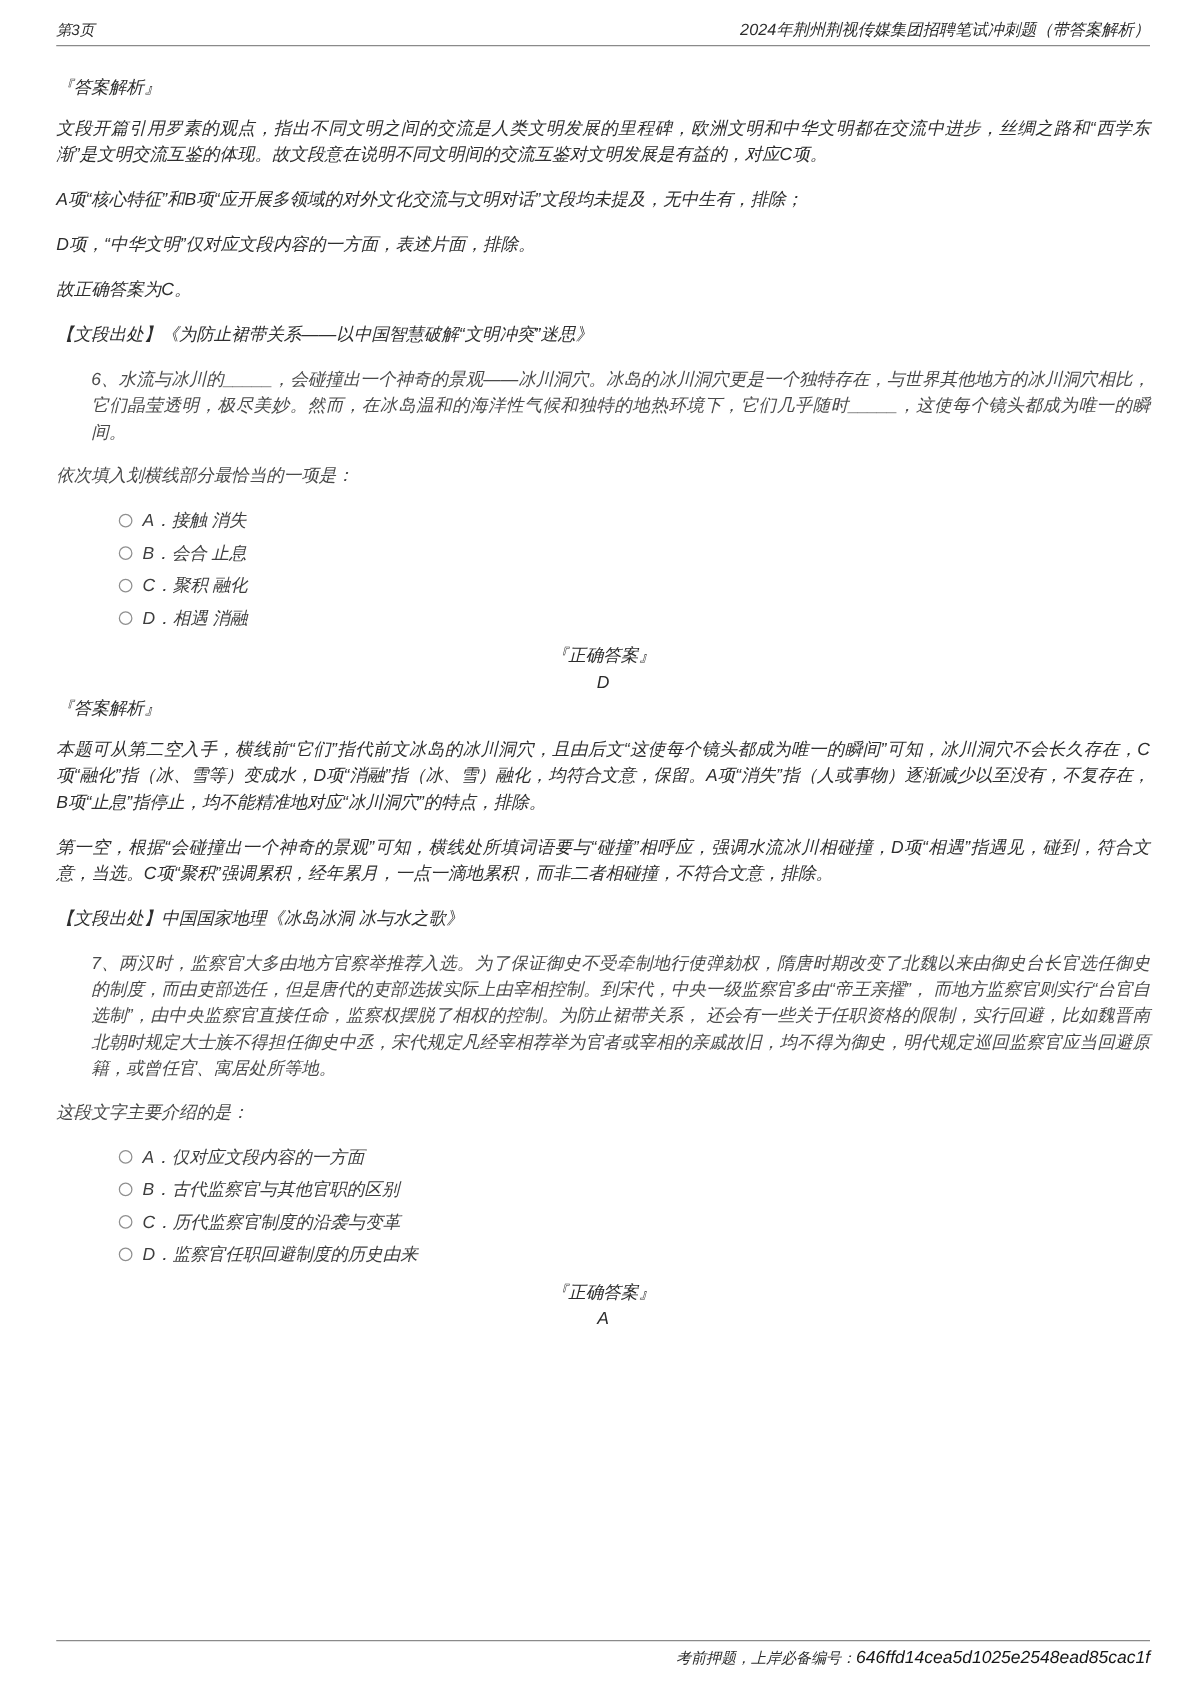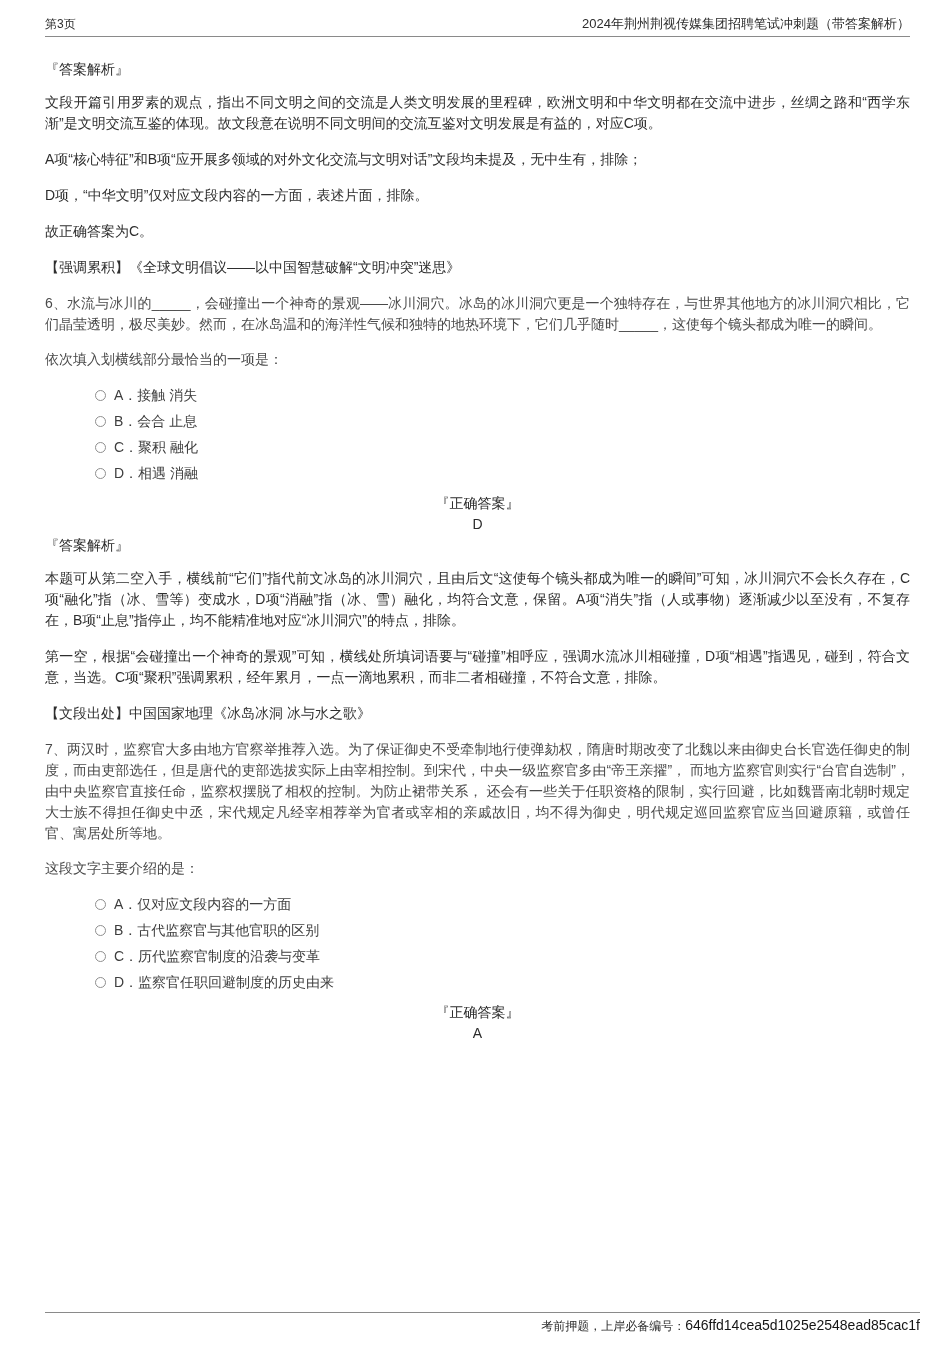--- a/index.html
+++ b/index.html
@@ -2,39 +2,39 @@
 <html><head>
 <meta charset="utf-8">
 <style>
   * { margin:0; padding:0; box-sizing:border-box; }
   html, body { background:#ffffff; }
   body {
     width:950px; height:1345px; position:relative; overflow:hidden;
     font-family:"Liberation Sans","DejaVu Sans",sans-serif;
     color:#2e2e2e;
   }
-  .page { position:absolute; inset:0; padding:15px 40px 0 45px; }
+  .page { position:absolute; inset:0; padding:15px 30px 0 45px;font-style:italic; }
 
   
   .hdr {
     display:flex; justify-content:space-between; align-items:baseline;
     font-size:12px; color:#2c2c2c;
     border-bottom:1px solid #8a8a8a; padding-bottom:3px;
   }
   .hdr .doc-title { font-size:13px; }
 
   
   main { padding-top:22px; }
   .label-line { font-size:14px; line-height:21px; margin-bottom:12px; color:#2b2b2b; }
   .para {
     font-size:14px; line-height:21px; margin-bottom:15px;
     text-align:justify; color:#2e2e2e;
   }
   .q-text { color:#4a4a4a; }
-  .stem { margin-bottom:14px; }
+  .stem { margin-bottom:14px;margin-left:28px; }
   .prompt { margin-bottom:16px; color:#4a4a4a; }
 
   .options { margin:0 0 10px 50px; }
   .option {
     display:flex; align-items:center; margin-bottom:7px;
     font-size:14px; line-height:19px; color:#3d3d3d; cursor:default;
   }
   .radio {
     width:11px; height:11px; border:1px solid #8f8f8f; border-radius:50%;
     background:#ffffff; margin-right:8px; flex:0 0 auto;
@@ -64,21 +64,21 @@
   </header>
 
   <main>
 
     <section>
       <div class="label-line">『答案解析』</div>
       <p class="para">文段开篇引用罗素的观点，指出不同文明之间的交流是人类文明发展的里程碑，欧洲文明和中华文明都在交流中进步，丝绸之路和“西学东渐”是文明交流互鉴的体现。故文段意在说明不同文明间的交流互鉴对文明发展是有益的，对应C项。</p>
       <p class="para">A项“核心特征”和B项“应开展多领域的对外文化交流与文明对话”文段均未提及，无中生有，排除；</p>
       <p class="para">D项，“中华文明”仅对应文段内容的一方面，表述片面，排除。</p>
       <p class="para">故正确答案为C。</p>
-      <p class="para">【强调累积】《全球文明倡议——以中国智慧破解“文明冲突”迷思》</p>
+      <p class="para">【文段出处】《为防止裙带关系——以中国智慧破解“文明冲突”迷思》</p>
     </section>
 
     <section>
       <p class="para q-text stem">6、水流与冰川的_____，会碰撞出一个神奇的景观——冰川洞穴。冰岛的冰川洞穴更是一个独特存在，与世界其他地方的冰川洞穴相比，它们晶莹透明，极尽美妙。然而，在冰岛温和的海洋性气候和独特的地热环境下，它们几乎随时_____，这使每个镜头都成为唯一的瞬间。</p>
       <p class="para prompt">依次填入划横线部分最恰当的一项是：</p>
 
       <div class="options">
         <div class="option">
           <span class="radio"></span>
           <span>A．接触 消失</span>

